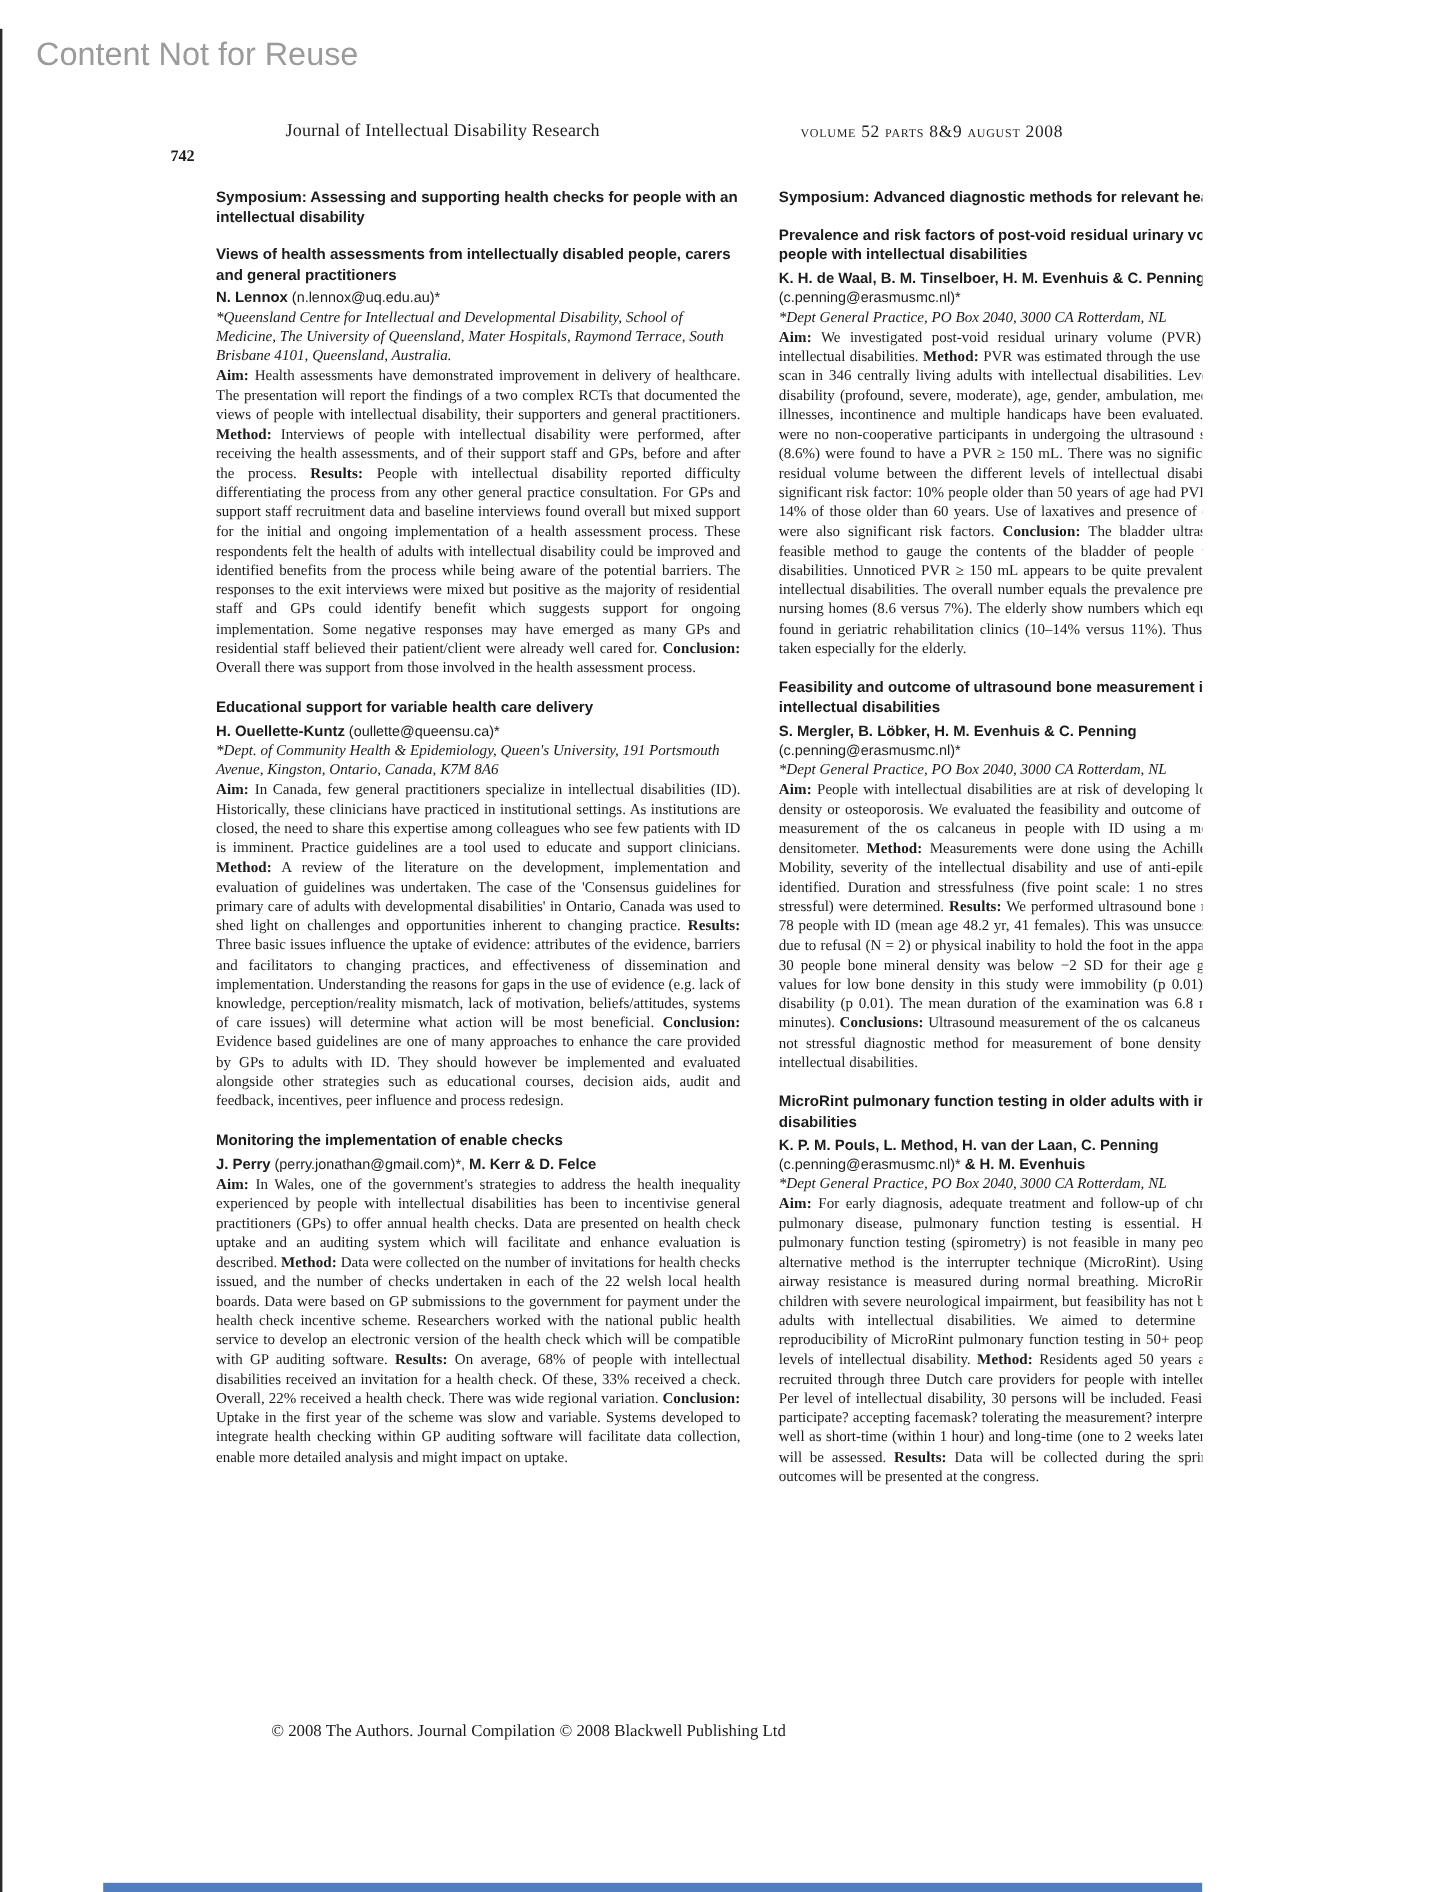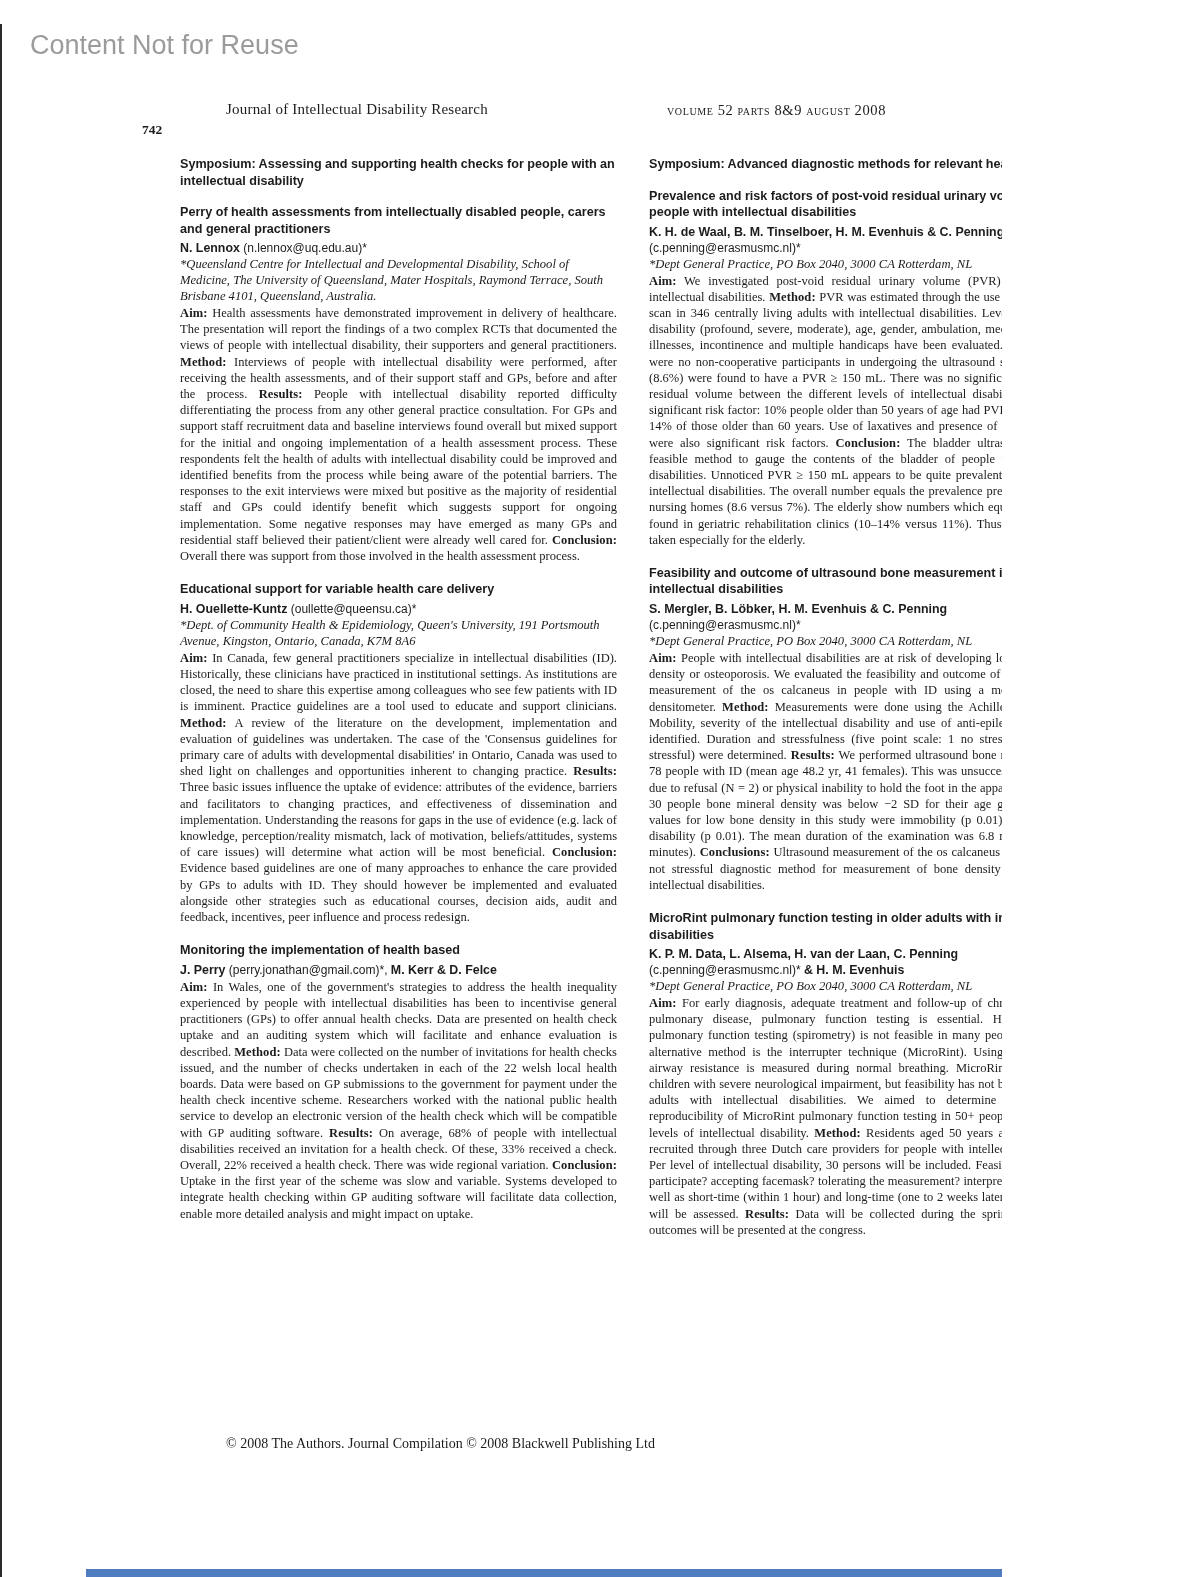--- a/index.html
+++ b/index.html
@@ -20,21 +20,21 @@
   }
   .watermark {
     position: absolute;
     top: 30px; left: 30px;
     font-family: "Liberation Sans", sans-serif;
     font-size: 27px;
     color: #9b9b9b;
   }
   .header-journal {
     position: absolute;
-    top: 101px; left: 226px;
+    top: 101px; left: 238px;
     font-size: 15px;
     letter-spacing: 0.2px;
   }
   .header-volume {
     position: absolute;
     top: 102px; right: 116px;
     font-size: 14.5px;
     font-variant: small-caps;
     letter-spacing: 0.6px;
   }
@@ -109,33 +109,33 @@
 
   <div class="header-journal">Journal of Intellectual Disability Research</div>
   <div class="header-volume">volume 52 parts 8&amp;9 august 2008</div>
   <div class="page-number">742</div>
 
   <div class="content">
     <div class="column">
       <h2 class="symposium-title">Symposium: Assessing and supporting health checks for people with an intellectual disability</h2>
       <div>
           <article class="abstract">
-            <h3 class="abstract-title">Perry of health assessments from intellectually disabled people, carers and general practitioners</h3>
+            <h3 class="abstract-title">Views of health assessments from intellectually disabled people, carers and general practitioners</h3>
             <p class="authors"><b>N. Lennox</b> (n.lennox@uq.edu.au)*</p>
             <p class="affiliation">*Queensland Centre for Intellectual and Developmental Disability, School of Medicine, The University of Queensland, Mater Hospitals, Raymond Terrace, South Brisbane 4101, Queensland, Australia.</p>
             <p class="body-text"><b>Aim:</b> Health assessments have demonstrated improvement in delivery of healthcare. The presentation will report the findings of a two complex RCTs that documented the views of people with intellectual disability, their supporters and general practitioners. <b>Method:</b> Interviews of people with intellectual disability were performed, after receiving the health assessments, and of their support staff and GPs, before and after the process. <b>Results:</b> People with intellectual disability reported difficulty differentiating the process from any other general practice consultation. For GPs and support staff recruitment data and baseline interviews found overall but mixed support for the initial and ongoing implementation of a health assessment process. These respondents felt the health of adults with intellectual disability could be improved and identified benefits from the process while being aware of the potential barriers. The responses to the exit interviews were mixed but positive as the majority of residential staff and GPs could identify benefit which suggests support for ongoing implementation. Some negative responses may have emerged as many GPs and residential staff believed their patient/client were already well cared for. <b>Conclusion:</b> Overall there was support from those involved in the health assessment process.</p>
           </article>
           <article class="abstract">
             <h3 class="abstract-title">Educational support for variable health care delivery</h3>
             <p class="authors"><b>H. Ouellette-Kuntz</b> (oullette@queensu.ca)*</p>
             <p class="affiliation">*Dept. of Community Health &amp; Epidemiology, Queen's University, 191 Portsmouth Avenue, Kingston, Ontario, Canada, K7M 8A6</p>
             <p class="body-text"><b>Aim:</b> In Canada, few general practitioners specialize in intellectual disabilities (ID). Historically, these clinicians have practiced in institutional settings. As institutions are closed, the need to share this expertise among colleagues who see few patients with ID is imminent. Practice guidelines are a tool used to educate and support clinicians. <b>Method:</b> A review of the literature on the development, implementation and evaluation of guidelines was undertaken. The case of the 'Consensus guidelines for primary care of adults with developmental disabilities' in Ontario, Canada was used to shed light on challenges and opportunities inherent to changing practice. <b>Results:</b> Three basic issues influence the uptake of evidence: attributes of the evidence, barriers and facilitators to changing practices, and effectiveness of dissemination and implementation. Understanding the reasons for gaps in the use of evidence (e.g. lack of knowledge, perception/reality mismatch, lack of motivation, beliefs/attitudes, systems of care issues) will determine what action will be most beneficial. <b>Conclusion:</b> Evidence based guidelines are one of many approaches to enhance the care provided by GPs to adults with ID. They should however be implemented and evaluated alongside other strategies such as educational courses, decision aids, audit and feedback, incentives, peer influence and process redesign.</p>
           </article>
           <article class="abstract">
-            <h3 class="abstract-title">Monitoring the implementation of health based</h3>
+            <h3 class="abstract-title">Monitoring the implementation of enable checks</h3>
             <p class="authors"><b>J. Perry</b> (perry.jonathan@gmail.com)*, <b>M. Kerr &amp; D. Felce</b></p>
             <p class="body-text"><b>Aim:</b> In Wales, one of the government's strategies to address the health inequality experienced by people with intellectual disabilities has been to incentivise general practitioners (GPs) to offer annual health checks. Data are presented on health check uptake and an auditing system which will facilitate and enhance evaluation is described. <b>Method:</b> Data were collected on the number of invitations for health checks issued, and the number of checks undertaken in each of the 22 welsh local health boards. Data were based on GP submissions to the government for payment under the health check incentive scheme. Researchers worked with the national public health service to develop an electronic version of the health check which will be compatible with GP auditing software. <b>Results:</b> On average, 68% of people with intellectual disabilities received an invitation for a health check. Of these, 33% received a check. Overall, 22% received a health check. There was wide regional variation. <b>Conclusion:</b> Uptake in the first year of the scheme was slow and variable. Systems developed to integrate health checking within GP auditing software will facilitate data collection, enable more detailed analysis and might impact on uptake.</p>
           </article>
         </div>
     </div>
     <div class="column">
       <h2 class="symposium-title">Symposium: Advanced diagnostic methods for relevant health problems</h2>
       <div>
           <article class="abstract">
             <h3 class="abstract-title">Prevalence and risk factors of post-void residual urinary volume in people with intellectual disabilities</h3>
@@ -144,21 +144,21 @@
             <p class="body-text"><b>Aim:</b> We investigated post-void residual urinary volume (PVR) in adults with intellectual disabilities. <b>Method:</b> PVR was estimated through the use of an ultrasound scan in 346 centrally living adults with intellectual disabilities. Level of intellectual disability (profound, severe, moderate), age, gender, ambulation, medication, chronic illnesses, incontinence and multiple handicaps have been evaluated. <b>Results:</b> There were no non-cooperative participants in undergoing the ultrasound scan. 30 persons (8.6%) were found to have a PVR ≥ 150 mL. There was no significant difference in residual volume between the different levels of intellectual disability. Age was a significant risk factor: 10% people older than 50 years of age had PVR ≥ 150 mL, and 14% of those older than 60 years. Use of laxatives and presence of chronic illnesses were also significant risk factors. <b>Conclusion:</b> The bladder ultrasound scan is a feasible method to gauge the contents of the bladder of people with intellectual disabilities. Unnoticed PVR ≥ 150 mL appears to be quite prevalent for people with intellectual disabilities. The overall number equals the prevalence previously found in nursing homes (8.6 versus 7%). The elderly show numbers which equals the numbers found in geriatric rehabilitation clinics (10–14% versus 11%). Thus, care should be taken especially for the elderly.</p>
           </article>
           <article class="abstract">
             <h3 class="abstract-title">Feasibility and outcome of ultrasound bone measurement in people with intellectual disabilities</h3>
             <p class="authors"><b>S. Mergler, B. Löbker, H. M. Evenhuis &amp; C. Penning</b> (c.penning@erasmusmc.nl)*</p>
             <p class="affiliation">*Dept General Practice, PO Box 2040, 3000 CA Rotterdam, NL</p>
             <p class="body-text"><b>Aim:</b> People with intellectual disabilities are at risk of developing low bone mineral density or osteoporosis. We evaluated the feasibility and outcome of ultrasound bone measurement of the os calcaneus in people with ID using a mobile ultrasound densitometer. <b>Method:</b> Measurements were done using the Achilles Densitometer. Mobility, severity of the intellectual disability and use of anti-epileptic drugs were identified. Duration and stressfulness (five point scale: 1 no stress at all, 5 very stressful) were determined. <b>Results:</b> We performed ultrasound bone measurements in 78 people with ID (mean age 48.2 yr, 41 females). This was unsuccessful in 4 people due to refusal (N = 2) or physical inability to hold the foot in the apparatus (N = 2). In 30 people bone mineral density was below −2 SD for their age group. Predictive values for low bone density in this study were immobility (p 0.01) and severity of disability (p 0.01). The mean duration of the examination was 6.8 minutes (5 to 20 minutes). <b>Conclusions:</b> Ultrasound measurement of the os calcaneus is a feasible and not stressful diagnostic method for measurement of bone density in people with intellectual disabilities.</p>
           </article>
           <article class="abstract">
             <h3 class="abstract-title">MicroRint pulmonary function testing in older adults with intellectual disabilities</h3>
-            <p class="authors"><b>K. P. M. Data, L. Alsema, H. van der Laan, C. Penning</b> (c.penning@erasmusmc.nl)* <b>&amp; H. M. Evenhuis</b></p>
+            <p class="authors"><b>K. P. M. Pouls, L. Method, H. van der Laan, C. Penning</b> (c.penning@erasmusmc.nl)* <b>&amp; H. M. Evenhuis</b></p>
             <p class="affiliation">*Dept General Practice, PO Box 2040, 3000 CA Rotterdam, NL</p>
             <p class="body-text"><b>Aim:</b> For early diagnosis, adequate treatment and follow-up of chronic obstructive pulmonary disease, pulmonary function testing is essential. However, routine pulmonary function testing (spirometry) is not feasible in many people with ID. An alternative method is the interrupter technique (MicroRint). Using this technique, airway resistance is measured during normal breathing. MicroRint is feasible in children with severe neurological impairment, but feasibility has not been evaluated in adults with intellectual disabilities. We aimed to determine feasibility and reproducibility of MicroRint pulmonary function testing in 50+ people with different levels of intellectual disability. <b>Method:</b> Residents aged 50 years and over will be recruited through three Dutch care providers for people with intellectual disabilities. Per level of intellectual disability, 30 persons will be included. Feasibility (willing to participate? accepting facemask? tolerating the measurement? interpretable results?) as well as short-time (within 1 hour) and long-time (one to 2 weeks later) reproducibility will be assessed. <b>Results:</b> Data will be collected during the spring of 2008 and outcomes will be presented at the congress.</p>
           </article>
         </div>
     </div>
   </div>
 
   <div class="footer-copyright">© 2008 The Authors. Journal Compilation © 2008 Blackwell Publishing Ltd</div>
   <div class="bottom-blue-bar"></div>
 </div>

